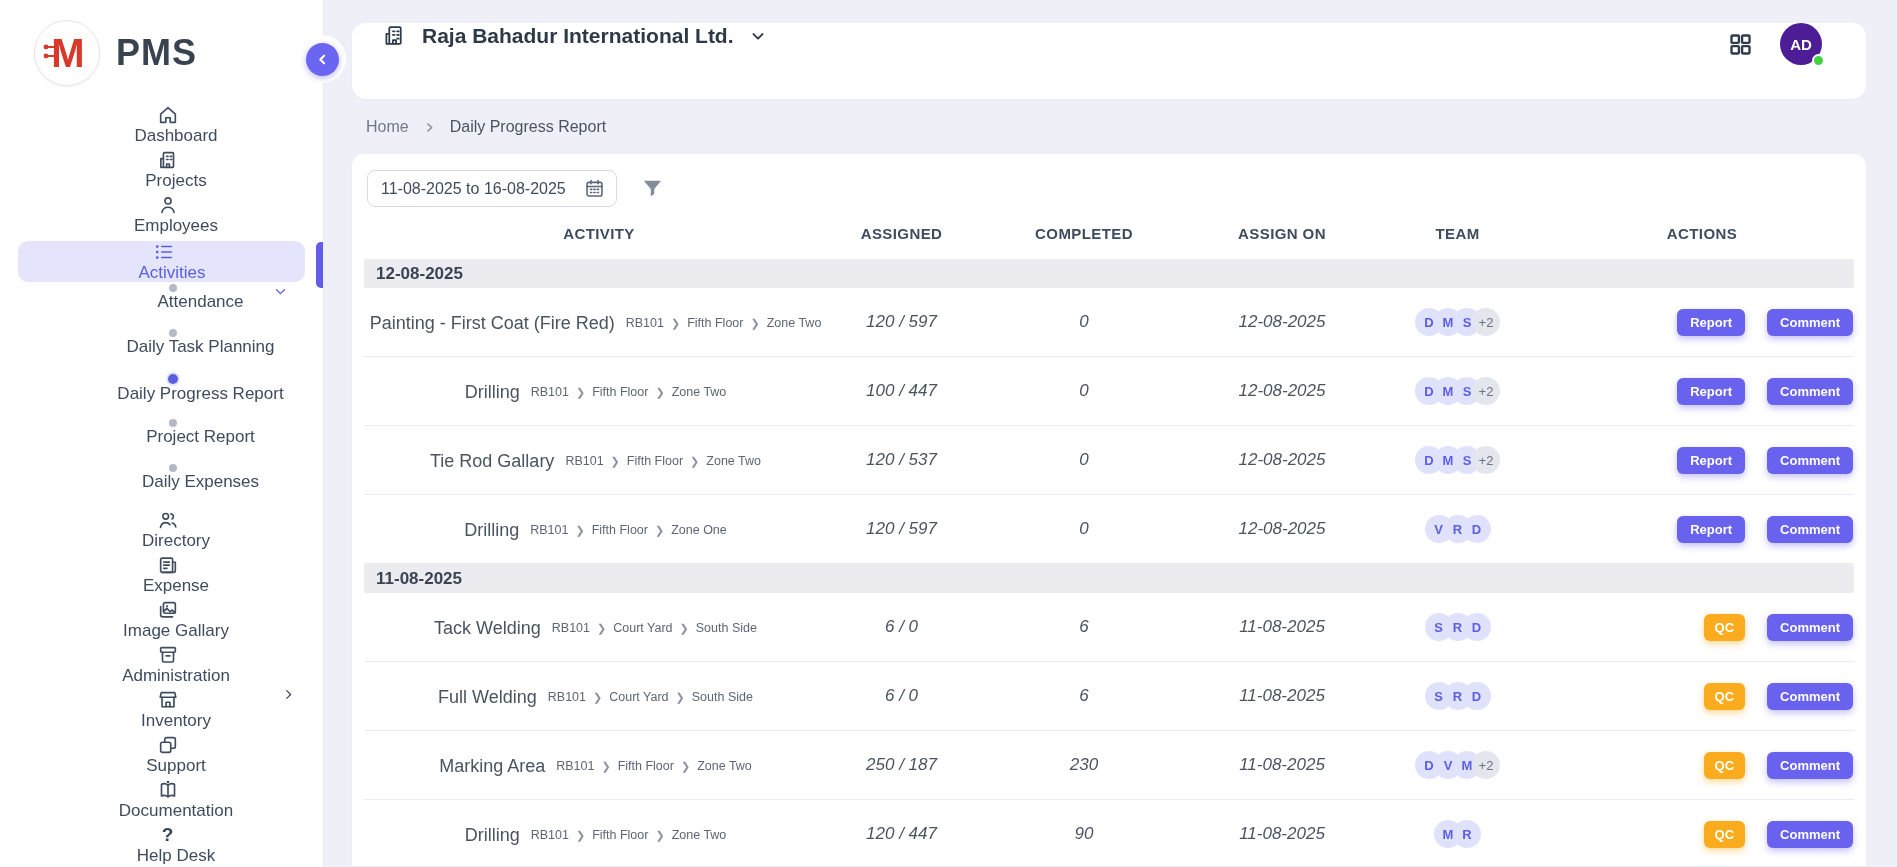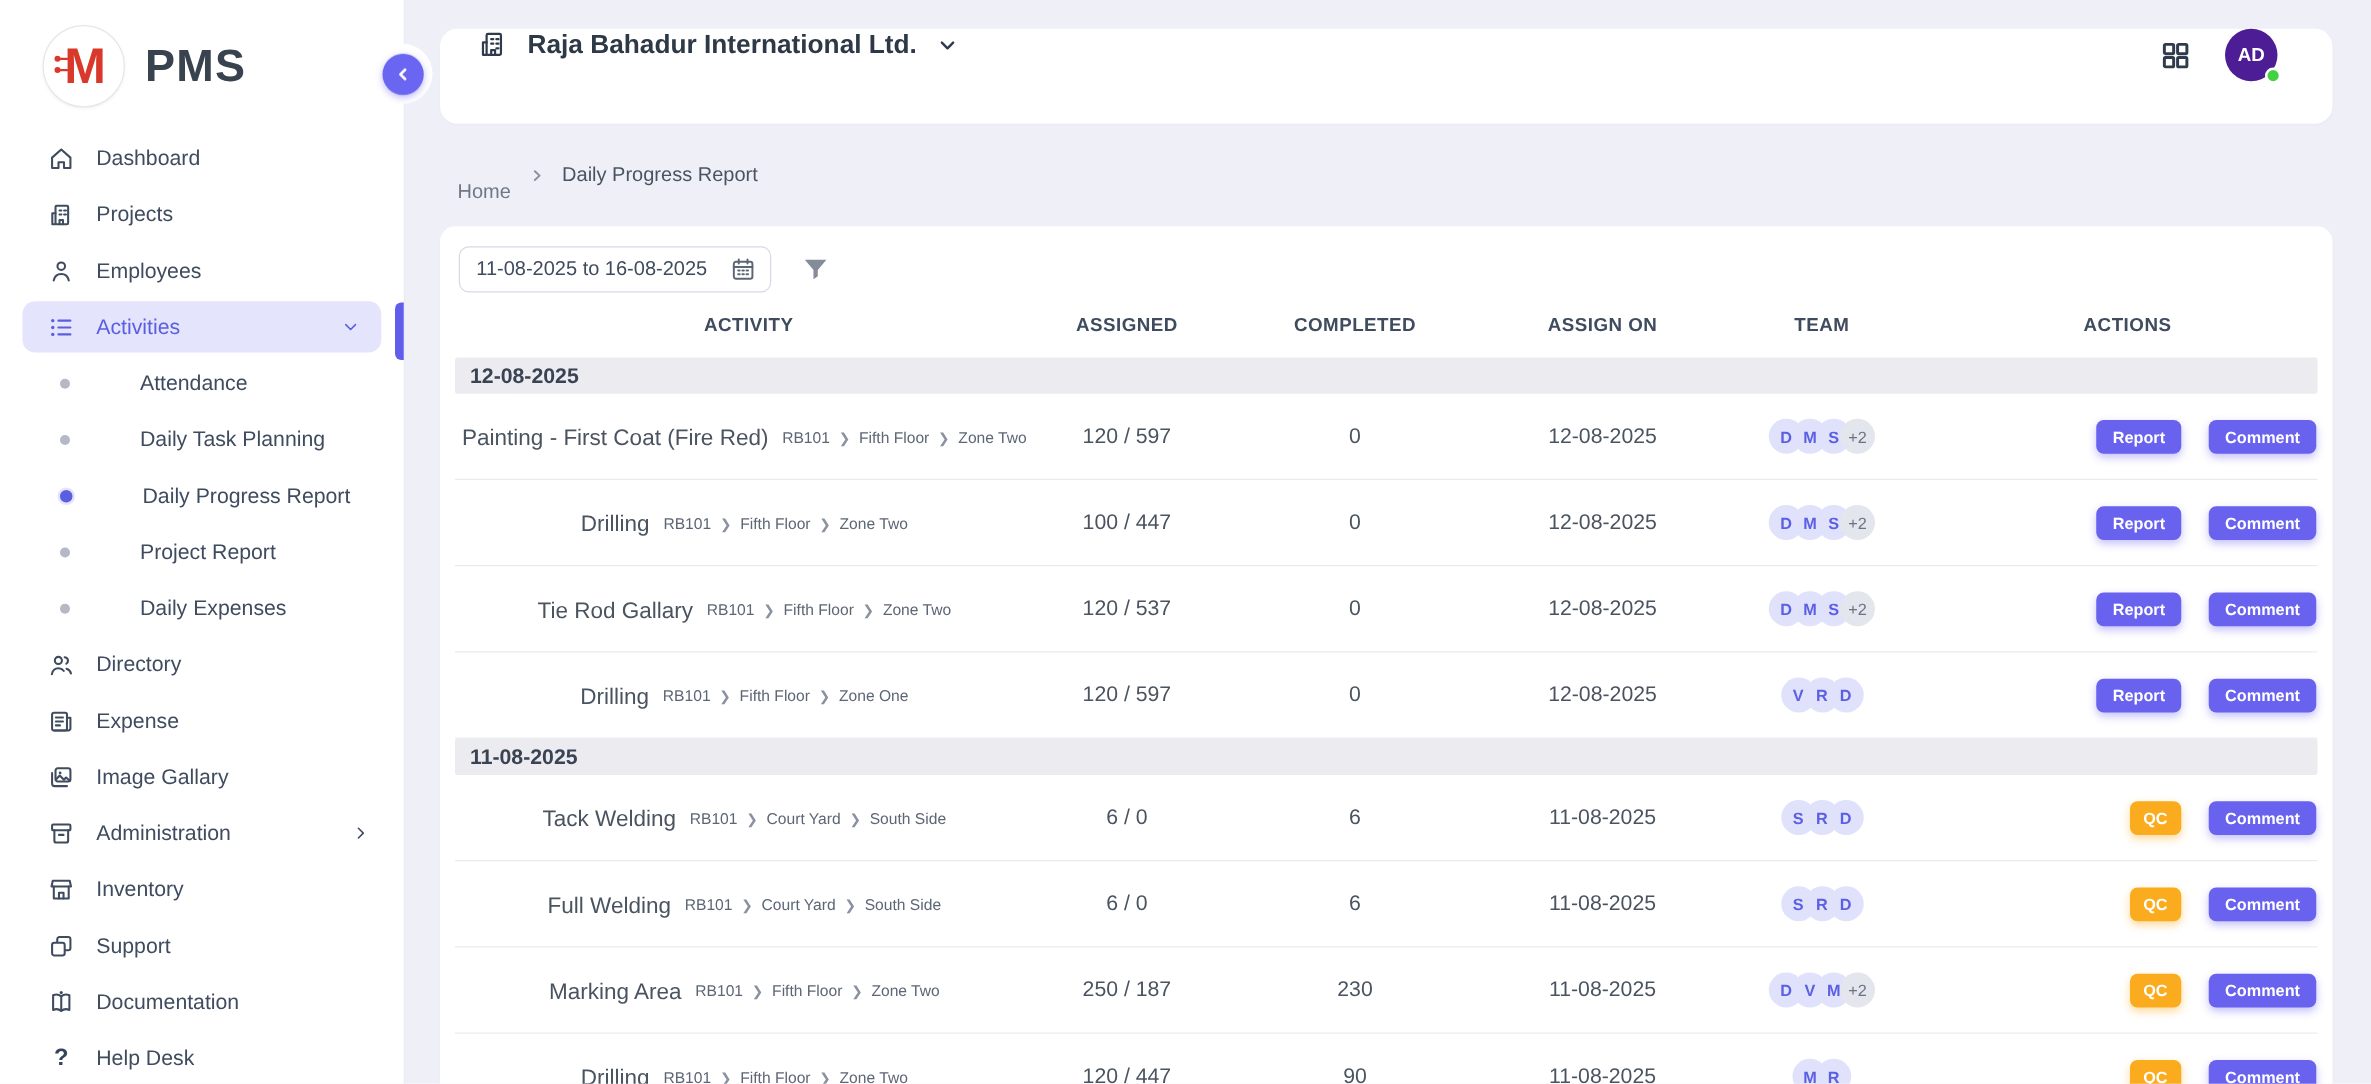--- a/index.html
+++ b/index.html
@@ -21,21 +21,21 @@
     border:1px solid #e7e7ea; box-shadow:0 1px 3px rgba(0,0,0,.06);
     display:flex; align-items:center; justify-content:center; position:relative;
     background:#fff;
   }
   .logo-m { font-size:40px; font-weight:800; color:#d9392b; letter-spacing:-2px; }
   .logo-nodes { position:absolute; left:8px; top:22px; }
   .brand-name { font-size:36px; font-weight:700; color:#39424f; margin-left:16px; letter-spacing:1px; }
   .menu { margin-top:18px; }
   .side-item {
     display:flex; align-items:center; height:45px; padding:0 26px 0 38px;
-    font-size:17px; color:#3f4b5e; cursor:pointer; position:relative;
+    font-size:17px; color:#3f4b5e; cursor:pointer; position:relative;flex-direction:column;
   }
   .side-item .ico { width:22px; height:22px; display:flex; align-items:center; justify-content:center; flex:0 0 22px; }
   .side-item .lbl { margin-left:17px; }
   .side-item.parent-active {
     margin:2px 18px; height:41px; padding:0 16px 0 20px;
     background:#e4e4fc; border-radius:10px; color:#5a5fe0;
   }
   .side-item.parent-active .lbl { color:#5a5fe0; }
   .side-item .trail { margin-left:auto; display:flex; align-items:center; }
   .side-item.child { padding-left:48px; }
@@ -71,21 +71,21 @@
     width:42px; height:42px; border-radius:50%; background:#4c1d95;
     color:#fff; font-size:15px; font-weight:700;
     display:flex; align-items:center; justify-content:center;
   }
   .online-dot {
     position:absolute; right:-3px; bottom:-2px; width:13px; height:13px;
     border-radius:50%; background:#42d142; border:2px solid #fff;
   }
   
   .breadcrumb { display:flex; align-items:center; gap:14px; padding:19px 6px 18px 14px; font-size:16px; }
-  .bc-home { color:#6f7886; cursor:pointer;margin-top:27px; }
+  .bc-home { color:#6f7886; cursor:pointer; }
   .bc-current { color:#4a5460; }
   
   .content-card {
     background:#fff; border-radius:12px 12px 0 0; padding:16px 12px 0 12px;
     height:712px; overflow:hidden; box-shadow:0 1px 2px rgba(40,40,80,.03);
   }
   .toolbar { display:flex; align-items:center; padding-left:3px; }
   .date-input {
     width:250px; height:37px; border:1px solid #d7dae3; border-radius:8px;
     display:flex; align-items:center; padding:0 11px 0 13px; gap:10px; cursor:pointer; background:#fff;
@@ -101,21 +101,21 @@
   }
   .group-band {
     background:#ececf0; height:29px; display:flex; align-items:center;
     padding-left:12px; font-size:17px; font-weight:700; color:#3a4354; border-radius:2px;
   }
   .trow { height:69px; border-bottom:1px solid #e9ebf0; }
   .cell-activity { display:flex; flex-direction:row; justify-content:center; gap:11px; padding:2px 8px 0 1px; }
   .act-name { font-size:18px; color:#4a5460; }
   .act-path { display:flex; align-items:center; gap:7px; font-size:12.5px; color:#5d6675; }
   .act-path .psep { color:#8a92a0; font-size:11px; }
-  .cell-val { text-align:center; font-size:17px; color:#4a5460; }
+  .cell-val { text-align:center; font-size:17px; color:#4a5460;font-style:italic; }
   .cell-team { display:flex; justify-content:center; }
   .chip {
     width:28px; height:28px; border-radius:50%; background:#e0e1fb; color:#5b5fe3;
     font-size:13px; font-weight:700; display:flex; align-items:center; justify-content:center;
     margin-left:-9px;
   }
   .chip:first-child { margin-left:0; }
   .chip.extra { background:#e4e6ee; color:#6b7280; font-weight:400; font-size:13px; }
   .cell-actions { display:flex; justify-content:flex-end; gap:22px; padding-right:1px; }
   .btn {

